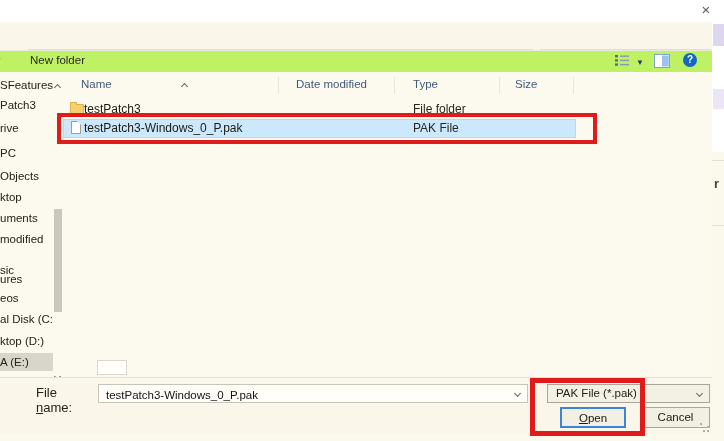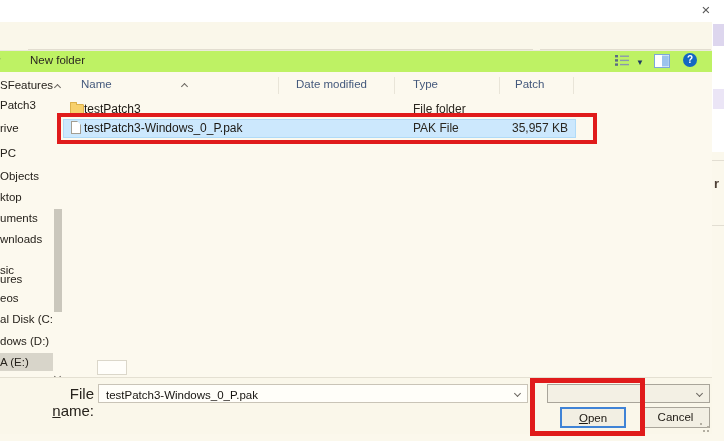--- a/index.html
+++ b/index.html
@@ -74,21 +74,21 @@
   .cell.type{left:355px}
   .cell.size{left:420px;width:90px;text-align:right}
   #sel-row-bg{position:absolute;left:5px;top:47px;width:513px;height:19px;background:#cce8fd;border:1px solid #b0dbf8;box-sizing:border-box}
   .ic-folder{position:absolute;left:12px;top:4px;width:14px;height:10px;background:#f7d06b;border:1px solid #dcb14b;box-sizing:border-box;border-radius:1px}
   .ic-folder:before{content:"";position:absolute;left:-1px;top:-3px;width:5px;height:2px;background:#f7d06b;border:1px solid #dcb14b;border-bottom:none;border-radius:1px 1px 0 0}
   .ic-file{position:absolute;left:13px;top:2px;width:10px;height:13px;background:#fff;border:1px solid #a39e92;box-sizing:border-box}
   .ic-file:before{content:"";position:absolute;right:-1px;top:-1px;border-style:solid;border-width:0 4px 4px 0;border-color:transparent #cce8fd transparent transparent}
 
   
   #footer{position:absolute;left:0;top:377px;width:712px;height:56px;border-top:1px solid #e4e0d2;background:#faf7ea}
-  #fn-label{position:absolute;left:36px;top:7px;width:58px;text-align:right;font-size:15px;color:#26221c}
+  #fn-label{position:absolute;left:36px;top:7px;width:58px;text-align:left;font-size:13px;color:#26221c}
   #fn-label u{text-decoration:underline}
   #fn-combo{position:absolute;left:98px;top:6px;width:430px;height:19px;background:#fffef9;border:1px solid #c9c4b7;box-sizing:border-box}
   #fn-combo input{position:absolute;left:5px;top:1px;width:400px;height:15px;border:none;background:transparent;font-family:inherit;font-size:11.5px;color:#16130f;outline:none}
   #fn-combo .cv{position:absolute;right:7px;top:6px}
   #ft-combo{position:absolute;left:547px;top:6px;width:163px;height:19px;background:#f3f0e4;border:1px solid #a9a59a;box-sizing:border-box;font-size:11.5px;line-height:17px;color:#26221c}
   #ft-combo span.lbl{position:absolute;left:8px;top:0}
   #ft-combo .cv{position:absolute;right:7px;top:6px}
   .btn{position:absolute;top:29px;height:21px;background:#f2efe3;box-sizing:border-box;text-align:center;font-size:11.5px;line-height:19px;color:#1c1812}
   #open-btn{left:560px;width:66px;border:2px solid #3f83d6}
   #cancel-btn{left:641px;width:69px;border:1px solid #a9a59a}
@@ -180,71 +180,71 @@
 
       <div id="sidebar">
         <span class="sb-arrow" style="left:55px;top:8px"><i class="cv cv-u"></i></span>
         <div class="sb-item" style="top:4px"><span>SFeaturesTer</span></div>
         <div class="sb-item" style="top:24px"><span>Patch3</span></div>
         <div class="sb-item" style="top:47px"><span>rive</span></div>
         <div class="sb-item" style="top:72px"><span>PC</span></div>
         <div class="sb-item" style="top:95px"><span>Objects</span></div>
         <div class="sb-item" style="top:116px"><span>ktop</span></div>
         <div class="sb-item" style="top:137px"><span>uments</span></div>
-        <div class="sb-item" style="top:158px"><span>wnloads</span></div>
+        <div class="sb-item" style="top:158px"><span>modified</span></div>
         <div class="sb-item" style="top:189px"><span>sic</span></div>
         <div class="sb-item" style="top:198px"><span>ures</span></div>
         <div class="sb-item" style="top:217px"><span>eos</span></div>
         <div class="sb-item" style="top:238px"><span>al Disk (C:)</span></div>
-        <div class="sb-item" style="top:260px"><span>dows (D:)</span></div>
+        <div class="sb-item" style="top:260px"><span>ktop (D:)</span></div>
         <div class="sb-item sel" style="top:281px"><span>A (E:)</span></div>
         <div id="sb-scrollbar">
           <div id="sb-thumb"></div>
         </div>
         <span class="sb-arrow" style="left:55px;top:297px"><i class="cv cv-d"></i></span>
       </div>
 
       <div id="filelist">
         <span class="col-h" style="left:23px">Name</span>
         <span id="sort-caret"><i class="cv cv-u"></i></span>
         <span class="col-h" style="left:238px">Date modified</span>
         <span class="col-h" style="left:355px">Type</span>
-        <span class="col-h" style="left:457px">Patch</span>
+        <span class="col-h" style="left:457px">Size</span>
         <span class="col-sep" style="left:220px"></span>
         <span class="col-sep" style="left:336px"></span>
         <span class="col-sep" style="left:441px"></span>
         <span class="col-sep" style="left:515px"></span>
 
         <div class="row" style="top:28px">
           <span class="ic-folder"></span>
           <span class="cell name">testPatch3</span>
           <span class="cell type">File folder</span>
         </div>
 
         <div id="sel-row-bg"></div>
         <div class="row" style="top:47px">
           <span class="ic-file"></span>
           <span class="cell name">testPatch3-Windows_0_P.pak</span>
           <span class="cell type">PAK File</span>
-          <span class="cell size">35,957 KB</span>
         </div>
       </div>
     </div>
 
     <div id="artifact"></div>
 
     <div id="footer">
       <span id="fn-label"><span>File </span><u>n</u><span>ame:</span></span>
 
       <div id="fn-combo">
         <input type="text" value="testPatch3-Windows_0_P.pak" style="">
         <i class="cv cv-d"></i>
       </div>
 
       <div id="ft-combo">
+        <span class="lbl">PAK File (*.pak)</span>
         <i class="cv cv-d"></i>
       </div>
 
       <div id="cancel-btn" class="btn">Cancel</div>
       <div id="open-btn" class="btn"><u>O</u><span>pen</span></div>
 
       <div id="grip">
           <i></i>
         </div>
     </div>

